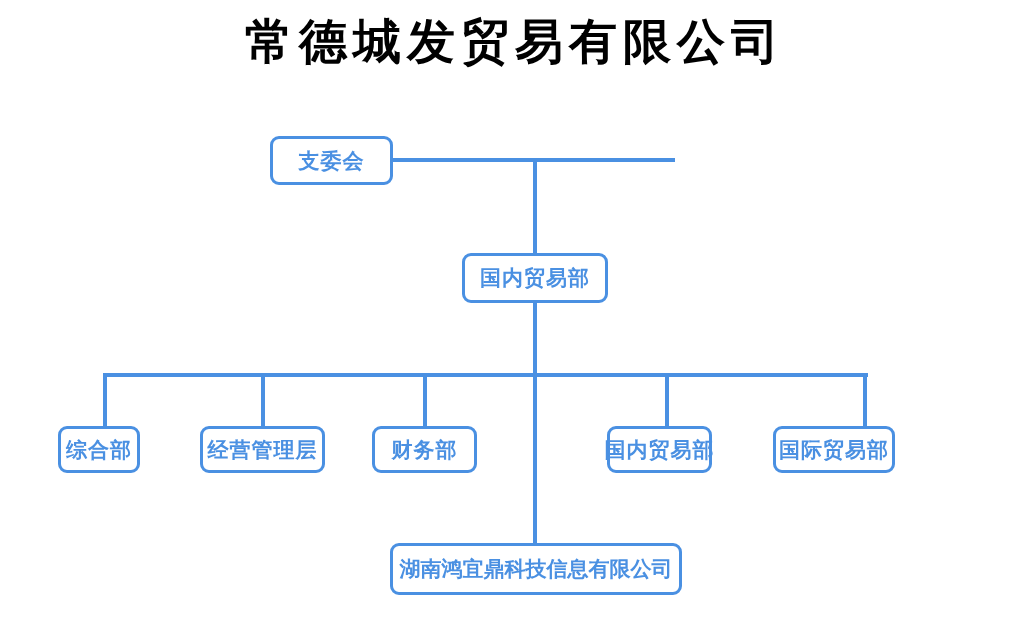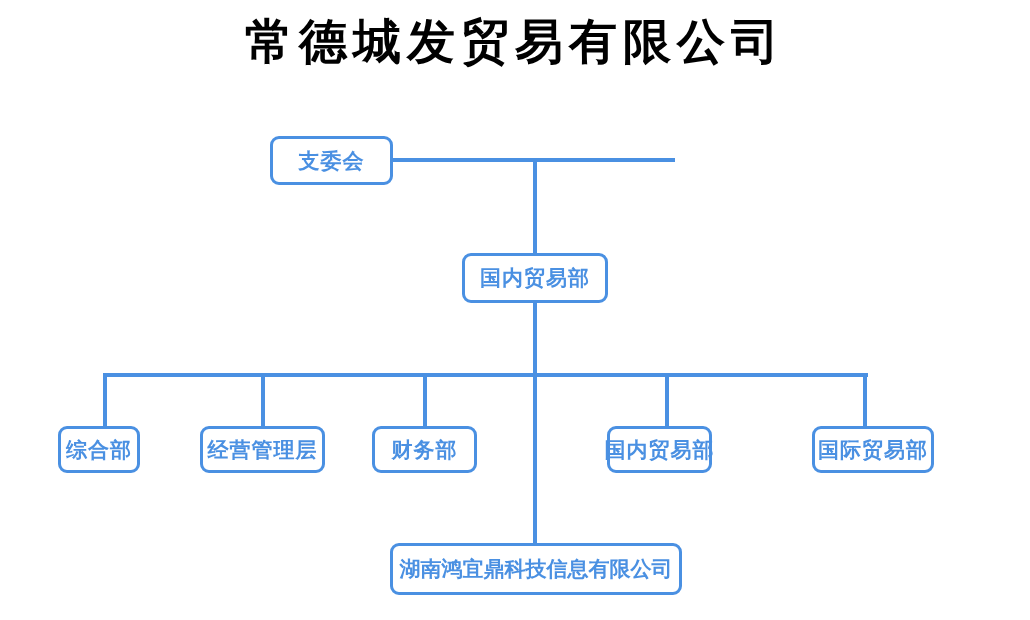--- a/index.html
+++ b/index.html
@@ -73,17 +73,17 @@
   <div class="node" style="left:462px;top:253px;width:146px;height:50px;">国内贸易部</div>
 
   <div class="node" style="left:58px;top:426px;width:82px;height:47px;">综合部</div>
 
   <div class="node" style="left:200px;top:426px;width:125px;height:47px;">经营管理层</div>
 
   <div class="node" style="left:372px;top:426px;width:105px;height:47px;">财务部</div>
 
   <div class="node" style="left:607px;top:426px;width:105px;height:47px;">国内贸易部</div>
 
-  <div class="node" style="left:812px;top:426px;width:122px;height:47px;">国际贸易部</div>
+  <div class="node" style="left:773px;top:426px;width:122px;height:47px;">国际贸易部</div>
 
   <div class="node" style="left:390px;top:543px;width:292px;height:52px;font-size:21px;letter-spacing:0;">湖南鸿宜鼎科技信息有限公司</div>
 
 </div>
 
 </body></html>

